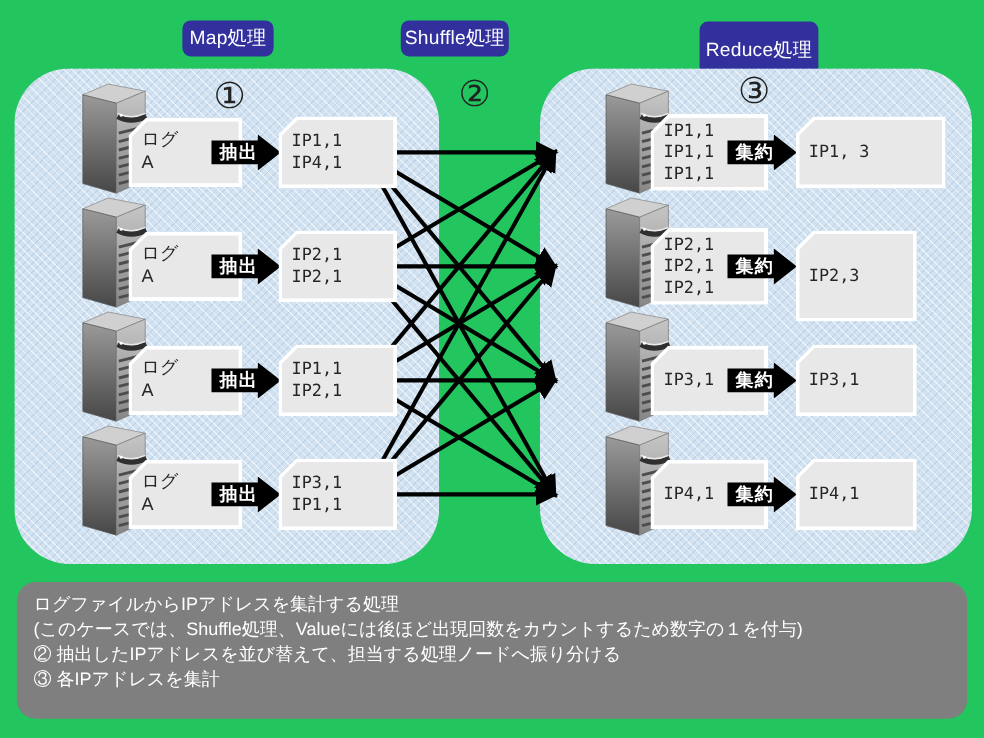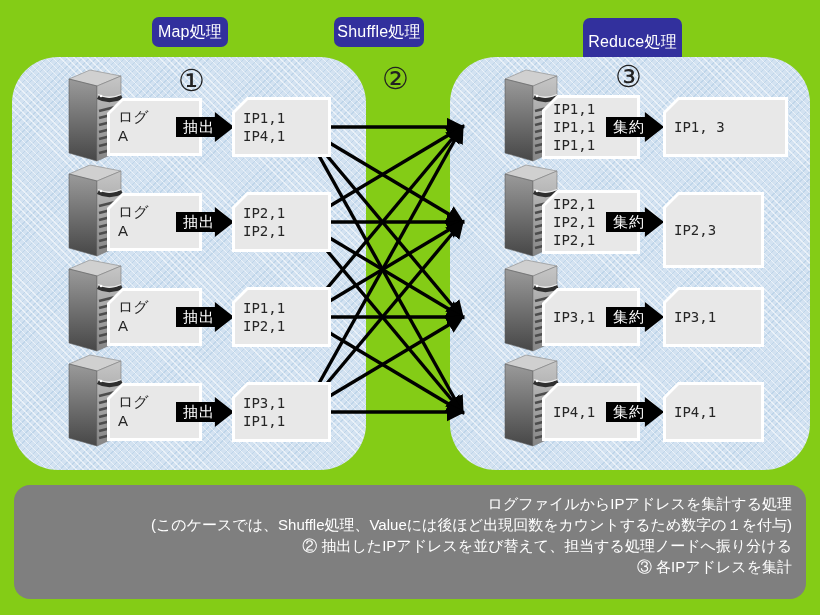--- a/index.html
+++ b/index.html
@@ -5,21 +5,21 @@
   :root{
     --header-bg:#32309d;
     --panel-bg:#d3e2f1;
     --card-bg:#e8e8e8;
     --note-bg:#7f7f7f;
     --arrow-black:#000000;
     --text-dark:#262626;
   }
   html,body{margin:0;padding:0;background:#ffffff;}
   body{font-family:"Liberation Sans",sans-serif;}
-  .stage{position:relative;width:820px;height:615px;background:#84cc16;overflow:hidden;}
+  .stage{position:relative;width:820px;height:615px;background:#22c55e;overflow:hidden;}
 
   
   .stage-header{
     position:absolute;background:var(--header-bg);color:#ffffff;border-radius:7px;
     font-size:16px;display:flex;align-items:center;justify-content:center;
     letter-spacing:.2px;
   }
 
   
   .panel{
@@ -51,35 +51,35 @@
     white-space:pre-line;color:var(--text-dark);
   }
   .inner.sans{font-size:15px;line-height:1.25;}
   .inner.mono{font-family:"DejaVu Sans Mono",monospace;font-size:14px;line-height:1.3;}
 
   
   .action-arrow{
     position:absolute;width:58px;height:30px;background:var(--arrow-black);
     clip-path:polygon(0 17%, 67% 17%, 67% 0, 100% 50%, 67% 100%, 67% 83%, 0 83%);
     display:flex;align-items:center;
-    color:#ffffff;font-weight:normal;font-size:15px;
+    color:#ffffff;font-weight:bold;font-size:15px;
     padding-left:7px;box-sizing:border-box;letter-spacing:1px;
   }
 
   
   .shuffle-arrows{position:absolute;left:0;top:0;pointer-events:none;}
 
   
   .server{position:absolute;}
 
   
   .note{
     position:absolute;left:14px;top:485px;width:792px;height:114px;
     background:var(--note-bg);border-radius:16px;color:#ffffff;
-    font-size:15px;line-height:21px;padding:8px 14px;box-sizing:border-box;text-align:right;
+    font-size:15px;line-height:21px;padding:8px 14px;box-sizing:border-box;
   }
   .note .line{white-space:nowrap;}
 </style>
 </head>
 <body>
 
 <div class="stage">
 
   <svg width="0" height="0" style="position:absolute" aria-hidden="true">
     <defs>

